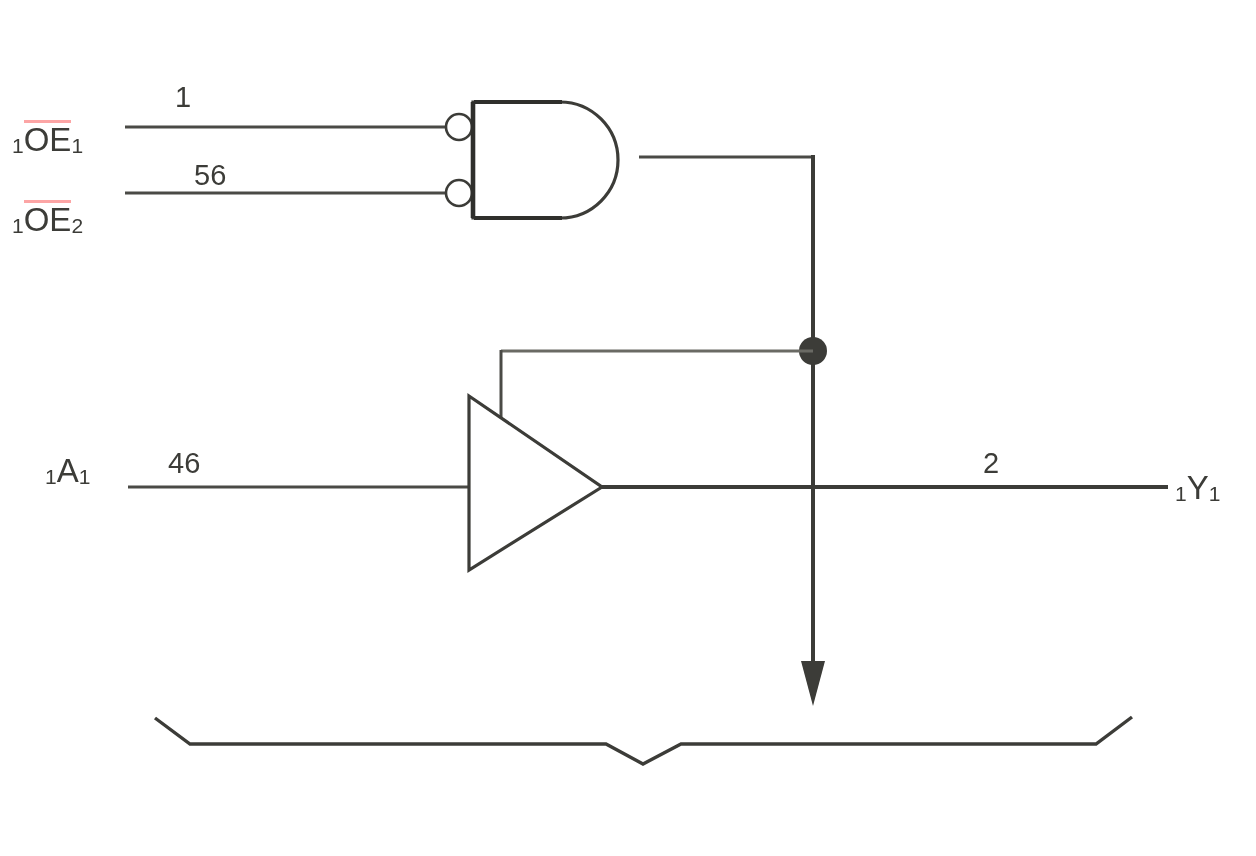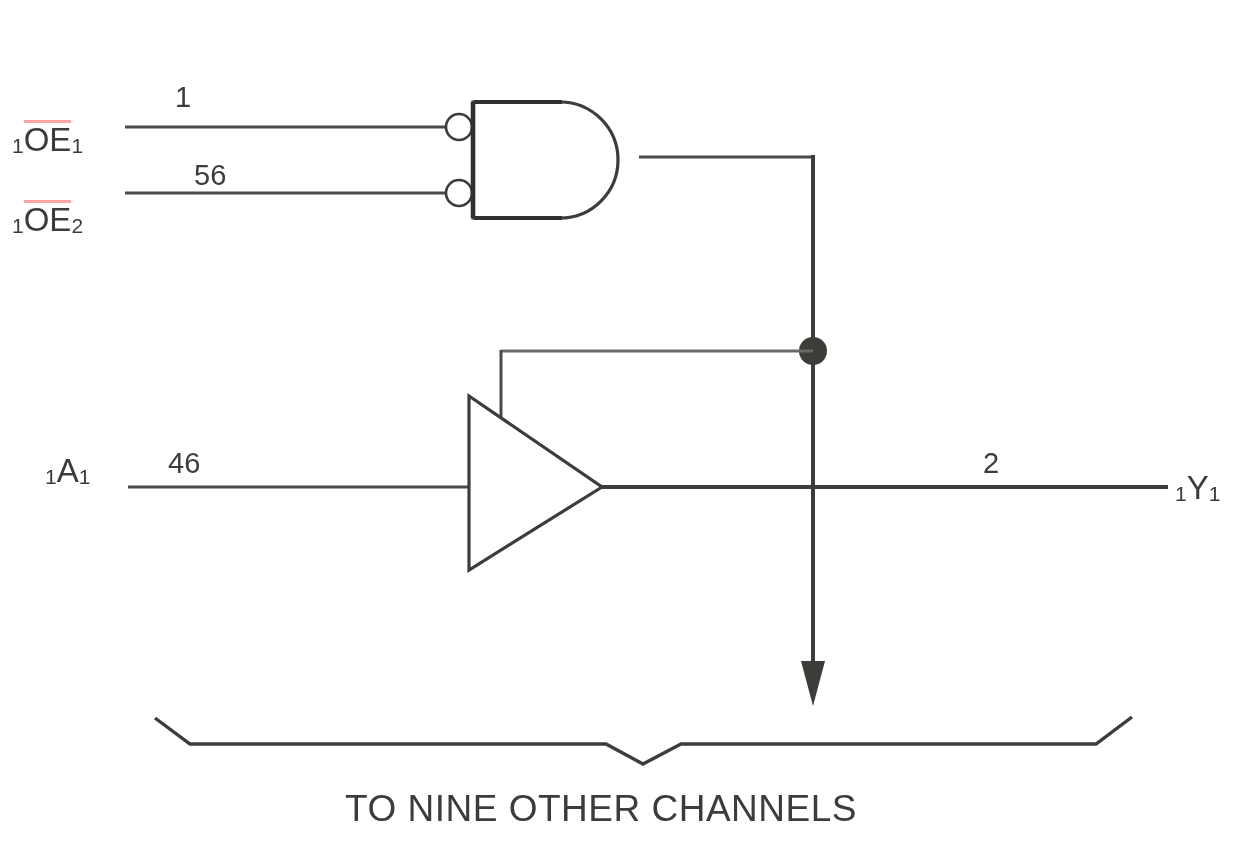--- a/index.html
+++ b/index.html
@@ -118,15 +118,14 @@
 
   <div class="lbl signal" style="left:1175px; top:471px;">
     <span class="sub">1</span><span>Y</span><span class="sub">1</span>
   </div>
 
   <div class="lbl pin" style="left:175px; top:83px;">1</div>
   <div class="lbl pin" style="left:166px; top:161px;margin-left:28px;">56</div>
   <div class="lbl pin" style="left:168px; top:449px;">46</div>
   <div class="lbl pin" style="left:983px; top:449px;">2</div>
 
-  <div class="lbl caption" style="left:345px; top:790px;">TO NINE OTHER CHANNELS</div>
 
 </div>
 
 </body></html>

